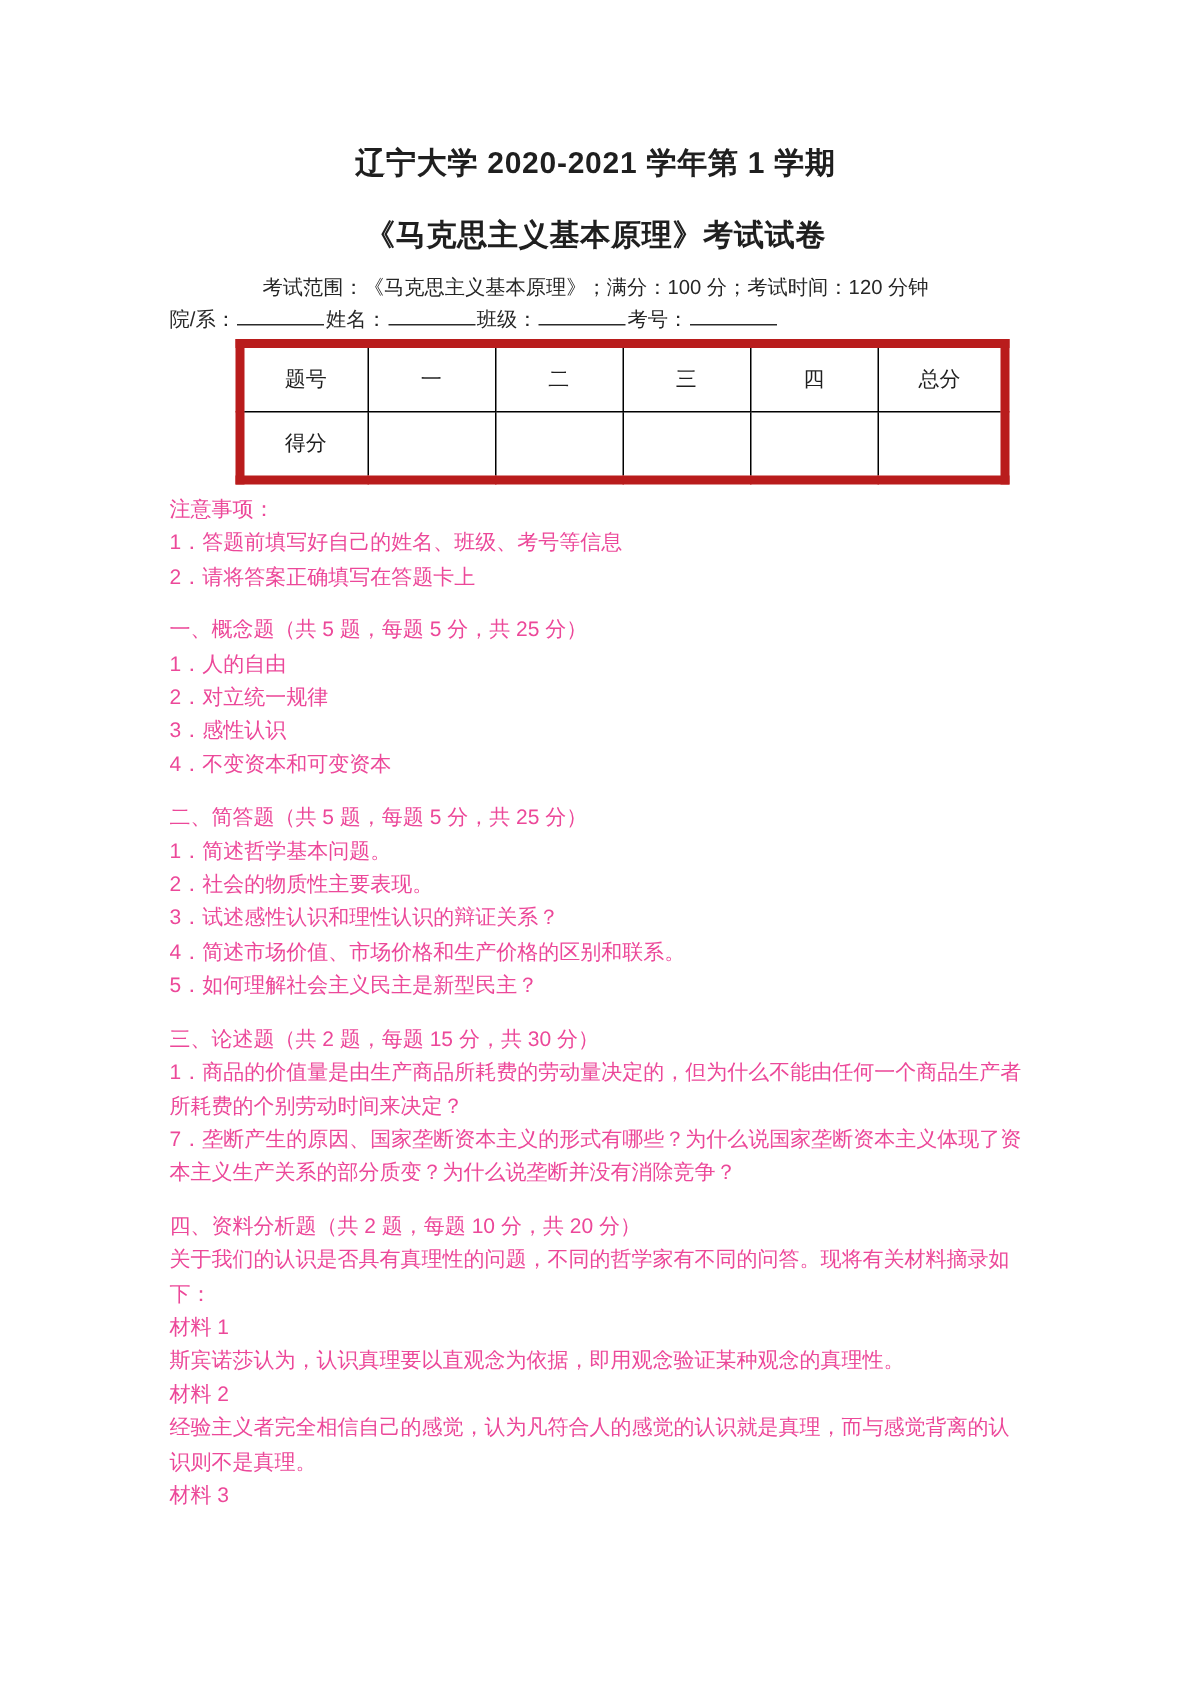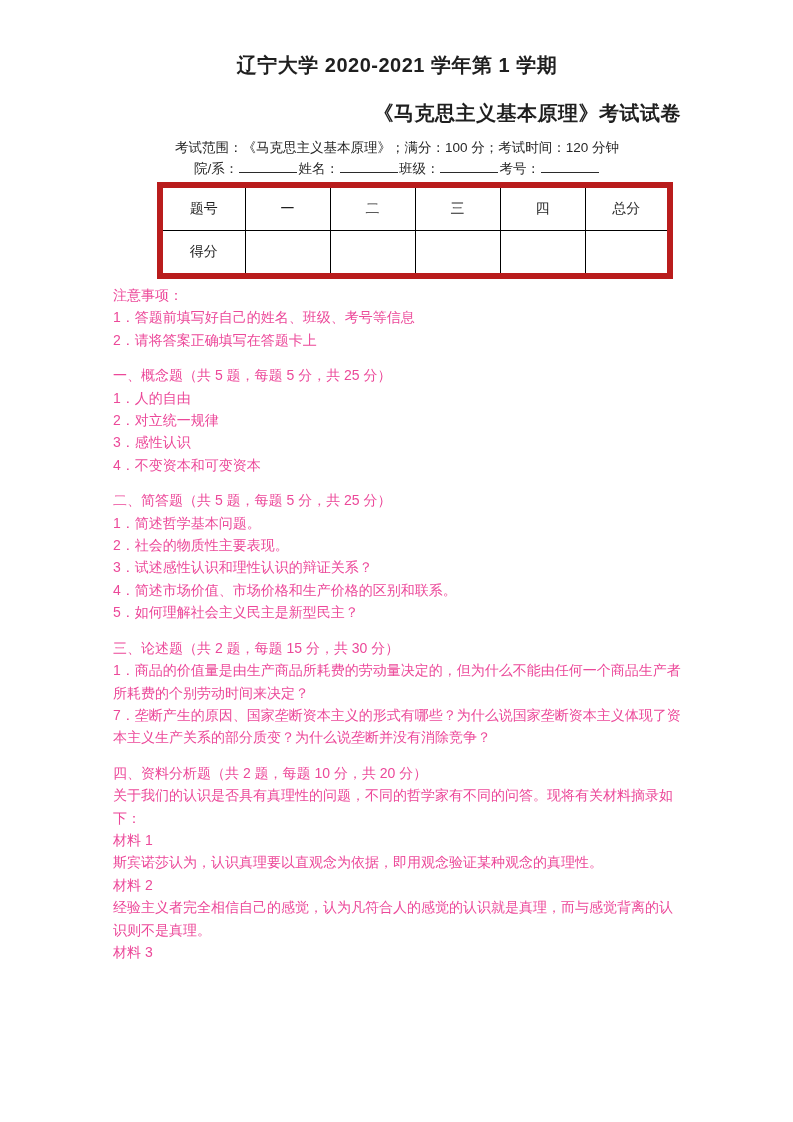--- a/index.html
+++ b/index.html
@@ -4,52 +4,52 @@
 <style>
   html, body { margin: 0; padding: 0; background: #ffffff; }
   .page {
     position: relative;
     width: 793px;
     height: 1122px;
     box-sizing: border-box;
     background: #ffffff;
     color: #262626;
     font-family: "Liberation Sans", "DejaVu Sans", sans-serif;
-    padding: 52px 112px 0 113px;
+    padding: 96px 112px 0 113px;
     overflow: hidden;
   }
   .title {
     margin: 0;
     font-size: 20px;
     font-weight: 700;
     line-height: 26px;
     text-align: center;
     letter-spacing: 0.5px;
     color: #1f1f1f;
   }
   .subtitle {
     margin: 22px 0 0 0;
     font-size: 20px;
     font-weight: 700;
     line-height: 26px;
-    text-align: right;
+    text-align: center;
     letter-spacing: 0.5px;
     color: #1f1f1f;
   }
   .info-line {
     margin-top: 12px;
     font-size: 13.5px;
     line-height: 20px;
     text-align: center;
   }
   .name-line {
     margin-top: 1px;
     font-size: 13.5px;
     line-height: 18px;
-    text-align: center;
+    text-align: left;
     white-space: nowrap;
   }
   .blank {
     display: inline-block;
     width: 58px;
     height: 13px;
     border-bottom: 1.5px solid #2b2b2b;
     margin: 0 1px;
     vertical-align: baseline;
   }

